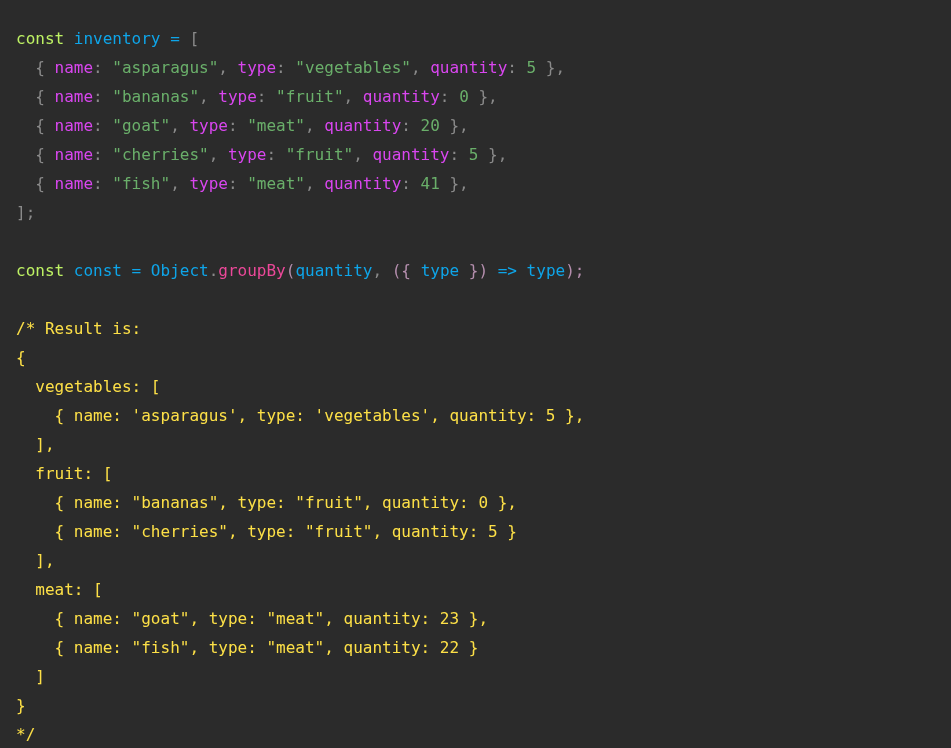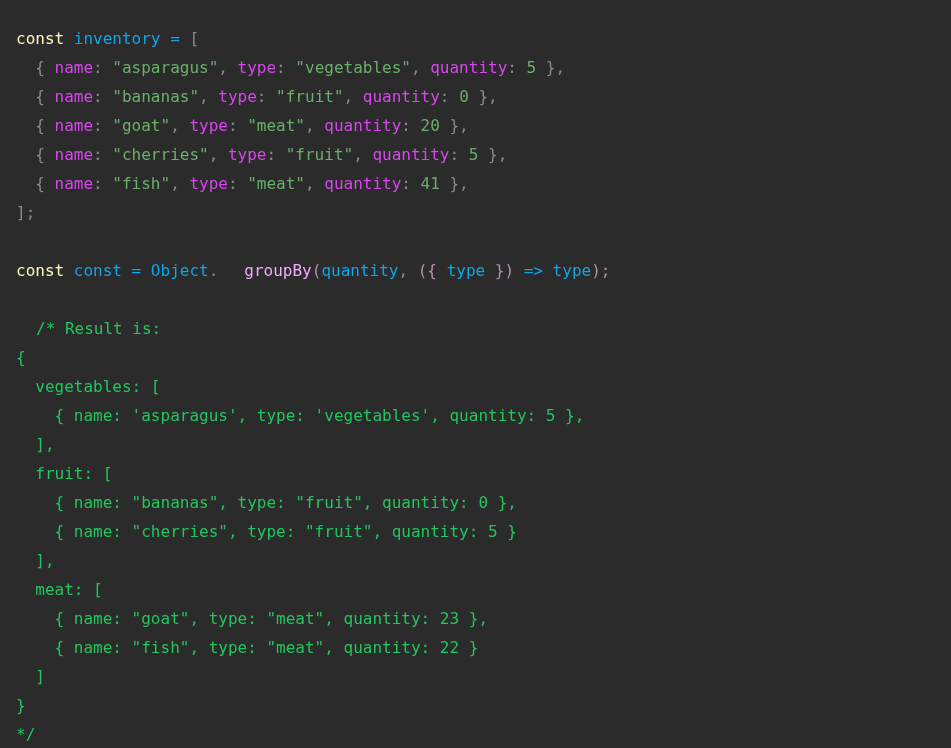--- a/index.html
+++ b/index.html
@@ -12,28 +12,28 @@
   }
   pre.code {
     margin: 0;
     padding: 24px 16px 16px 16px;
     font-family: "Menlo", "Consolas", "DejaVu Sans Mono", monospace;
     font-size: 16px;
     line-height: 29px;
     color: #d1d1d1;
     white-space: pre;
   }
-  .kw   { color: #fef9c3; }   
+  .kw   { color: #bef264; }   
   .prop { color: #d946ef; }   
   .pun  { color: #8a8a8a; }   
   .str  { color: #6aaf6a; }   
   .num  { color: #6aaf6a; }   
-  .fn   { color: #f0abfc; margin-left: 26px; }   
+  .fn   { color: #ec4899; }   
   .pun2 { color: #b48ead; }   
-  .cmt  { color: #22c55e; margin-left: 20px; }   
+  .cmt  { color: #fde047; }   
   .ident{ color: #0ea5e9; }
 </style>
 </head>
 <body>
 
 <pre class="code"><span class="kw">const</span><span class="ident"> inventory = </span><span class="pun">[</span>
 <span class="pun">  { </span><span class="prop">name</span><span class="pun">: </span><span class="str">"asparagus"</span><span class="pun">, </span><span class="prop">type</span><span class="pun">: </span><span class="str">"vegetables"</span><span class="pun">, </span><span class="prop">quantity</span><span class="pun">: </span><span class="num">5</span><span class="pun"> },</span>
 <span class="pun">  { </span><span class="prop">name</span><span class="pun">: </span><span class="str">"bananas"</span><span class="pun">, </span><span class="prop">type</span><span class="pun">: </span><span class="str">"fruit"</span><span class="pun">, </span><span class="prop">quantity</span><span class="pun">: </span><span class="num">0</span><span class="pun"> },</span>
 <span class="pun">  { </span><span class="prop">name</span><span class="pun">: </span><span class="str">"goat"</span><span class="pun">, </span><span class="prop">type</span><span class="pun">: </span><span class="str">"meat"</span><span class="pun">, </span><span class="prop">quantity</span><span class="pun">: </span><span class="num">20</span><span class="pun"> },</span>
 <span class="pun">  { </span><span class="prop">name</span><span class="pun">: </span><span class="str">"cherries"</span><span class="pun">, </span><span class="prop">type</span><span class="pun">: </span><span class="str">"fruit"</span><span class="pun">, </span><span class="prop">quantity</span><span class="pun">: </span><span class="num">5</span><span class="pun"> },</span>

